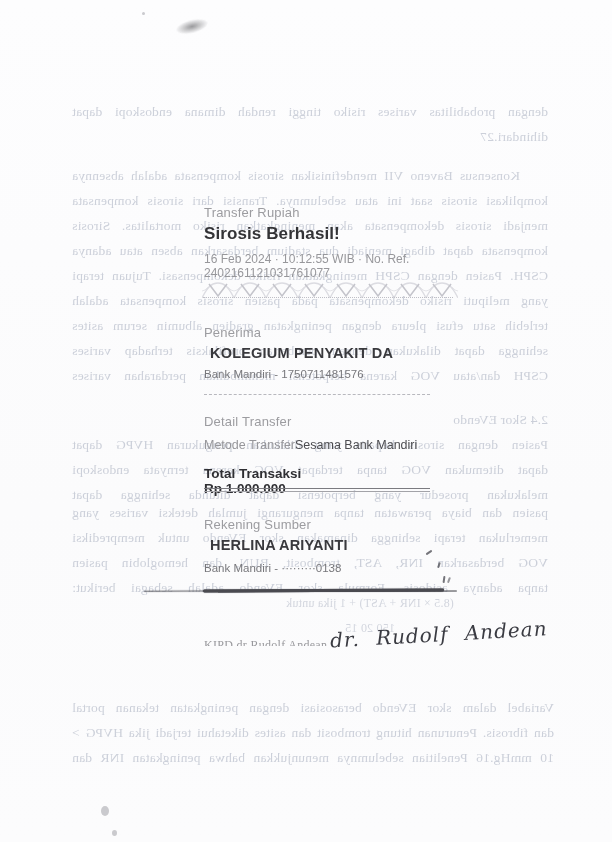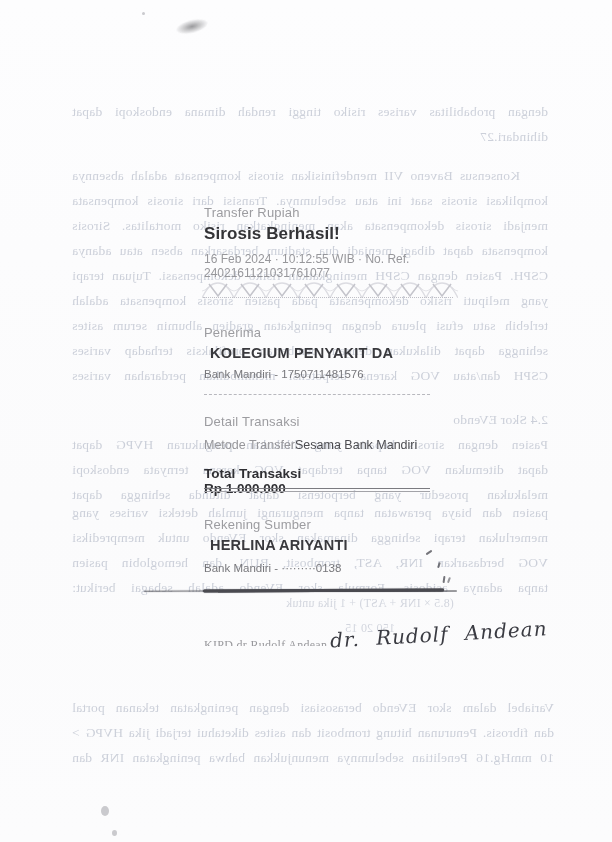--- a/index.html
+++ b/index.html
@@ -117,21 +117,21 @@
     <rect width="256" height="17" fill="url(#arch)"></rect>
   </svg>
   <div class="band-dots"></div>
 
   <div class="rc rc-label" style="top:325px;">Penerima</div>
   <div class="rc rc-name" style="top:345px;">KOLEGIUM PENYAKIT DA</div>
   <div class="rc rc-acct" style="top:368px;">Bank Mandiri - 1750711481576</div>
 
   <div class="divider1" style="top:394px;"></div>
 
-  <div class="rc rc-label" style="top:414px;">Detail Transaksi</div>
+  <div class="rc rc-label" style="top:414px;">Detail Transfer</div>
   <div class="rc rc-row" style="top:438px;">
     <span class="lbl">Metode Transfer</span>
     <span class="val">Sesama Bank Mandiri</span>
   </div>
   <div class="rc rc-row bold" style="top:466px;flex-direction:column;">
     <span class="lbl">Total Transaksi</span>
     <span class="val">Rp 1.000.000</span>
   </div>
   <div class="divider2" style="top:488px;"></div>
 

